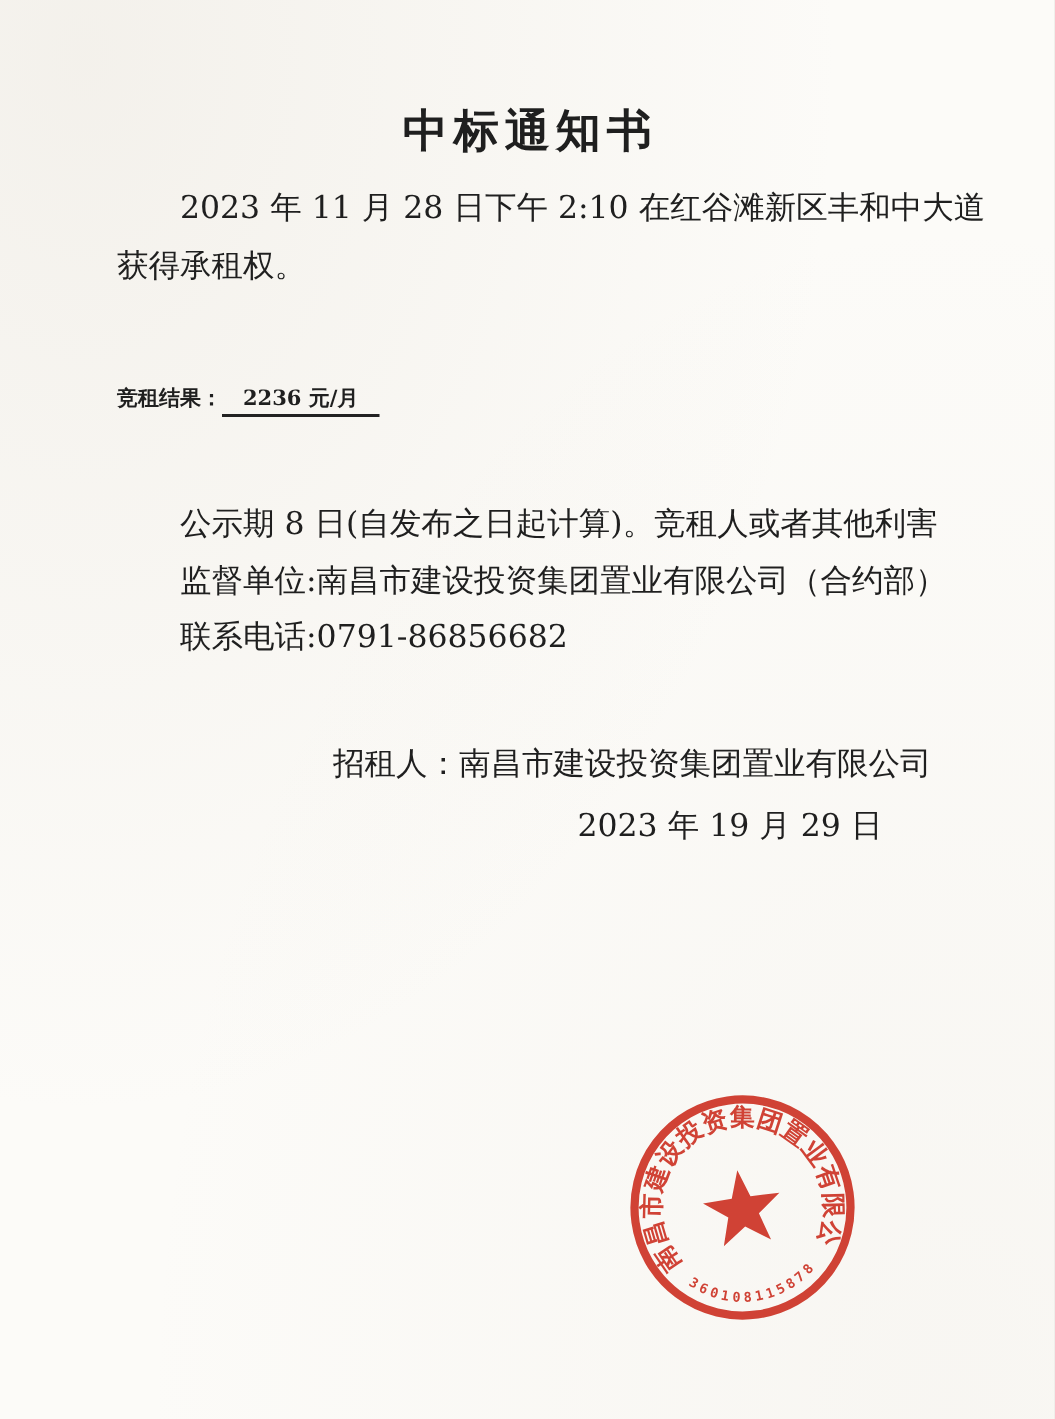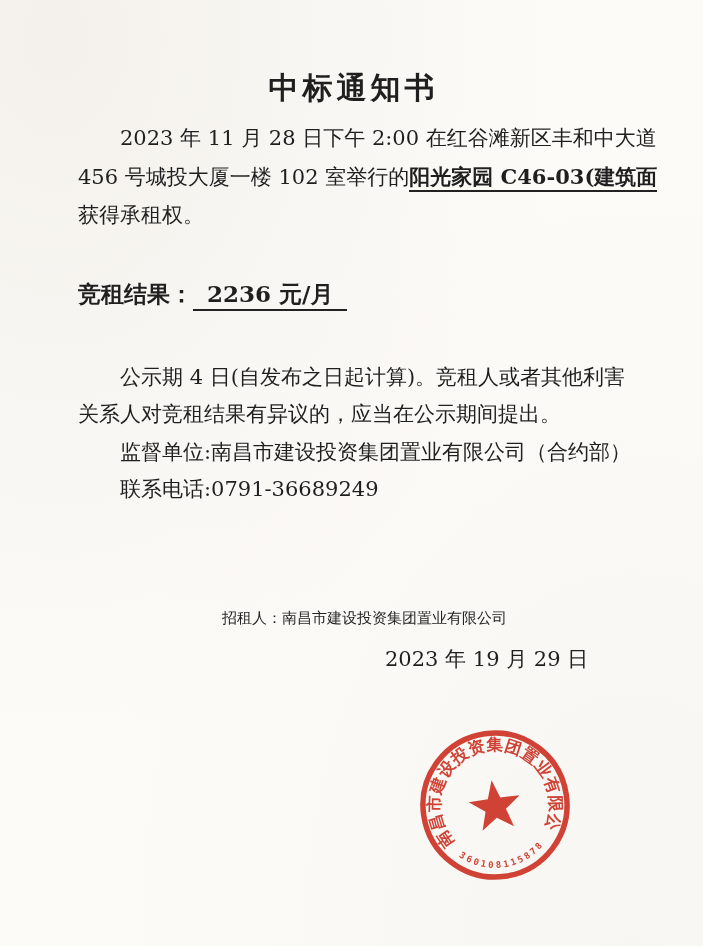--- a/index.html
+++ b/index.html
@@ -20,24 +20,24 @@
     margin:0; text-align:center;
     font-size:30px; line-height:36px; font-weight:700;
     letter-spacing:4px;
   }
   .addressee { margin-top:56px; font-size:22px; line-height:28px; font-weight:700; }
   .addr-name { border-bottom:2px solid #222; padding:0 10px 2px 1px; letter-spacing:1px; }
   .para1 { margin-top:13px; }
   .bline { font-size:21px; line-height:37.5px; white-space:nowrap; }
   .indent { padding-left:42px; }
   .em { font-weight:700; border-bottom:2px solid #222; padding-bottom:1px; }
-  .result-line { margin-top:44px; font-size:23px; line-height:30px; font-weight:700; }
+  .result-line { margin-top:55px; font-size:14px; line-height:30px; font-weight:700; }
   .result-value { border-bottom:2px solid #222; padding:0 14px 2px 14px; }
   .para2 { margin-top:50px; }
-  .sign-line { margin-top:96px; padding-left:144px; font-size:15px; line-height:27px; white-space:nowrap; }
+  .sign-line { margin-top:52px; padding-left:144px; font-size:21px; line-height:27px; white-space:nowrap; }
   .date-line { margin-top:14px; padding-left:307px; font-size:21px; line-height:27px; white-space:nowrap; }
   .seal {
     position:absolute; left:416px; top:726px;
     width:158px; height:158px;
     transform:rotate(-8deg);
     mix-blend-mode:multiply; opacity:.88;
     pointer-events:none;
   }
   .seal-company { font-size:16.5px; font-weight:700; letter-spacing:.5px; font-family:"DejaVu Serif","Liberation Serif",serif; }
   .seal-code { font-size:9px; font-weight:700; letter-spacing:2.5px; font-family:"DejaVu Sans Mono","Liberation Mono",monospace; }
@@ -45,34 +45,32 @@
 </head>
 <body>
 
 <div class="page">
   <div class="content">
 
     <h1 class="doc-title">中标通知书</h1>
 
 
     <div class="para1">
-      <div class="bline indent"><span>2023 年 11 月 28 日下午 2:00 在红谷滩新区丰和中大道</span><span class="em"></span><span></span></div>
-      <div class="bline"><span>456 号城投大厦一楼 102 室举行的</span><span class="em">阳光家园 C46-03(建筑面</span><span></span></div>
+      <div class="bline indent"><span>2023 年 11 月 28 日下午 2:10 在红谷滩新区丰和中大道</span><span class="em"></span><span></span></div>
       <div class="bline"><span>获得承租权。</span><span class="em"></span><span></span></div>
     </div>
 
     <div class="result-line">
       <span>竞租结果：</span><span class="result-value">2236 元/月</span>
     </div>
 
     <div class="para2">
-      <div class="bline indent">公示期 4 日(自发布之日起计算)。竞租人或者其他利害</div>
-      <div class="bline">关系人对竞租结果有异议的，应当在公示期间提出。</div>
+      <div class="bline indent">公示期 8 日(自发布之日起计算)。竞租人或者其他利害</div>
       <div class="bline indent">监督单位:南昌市建设投资集团置业有限公司（合约部）</div>
-      <div class="bline indent">联系电话:0791-36689249</div>
+      <div class="bline indent">联系电话:0791-86856682</div>
     </div>
 
     <div class="sign-line">招租人：南昌市建设投资集团置业有限公司</div>
     <div class="date-line">2023 年 19 月 29 日</div>
 
   </div>
 
   <div class="seal">
     <svg viewBox="0 0 158 158" width="158" height="158">
       <defs>

